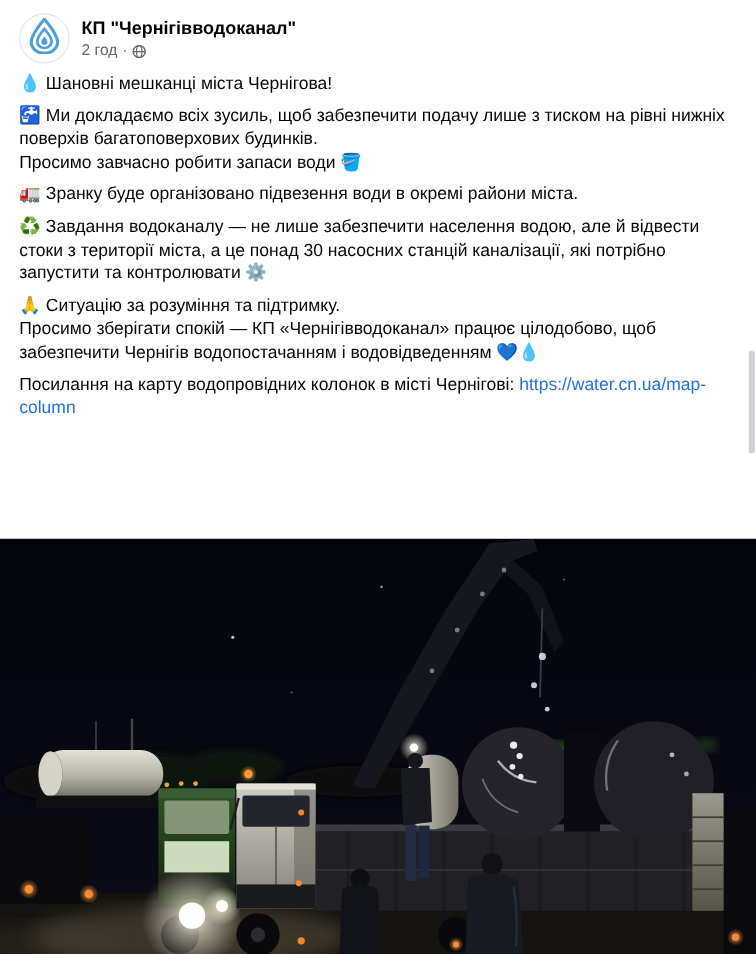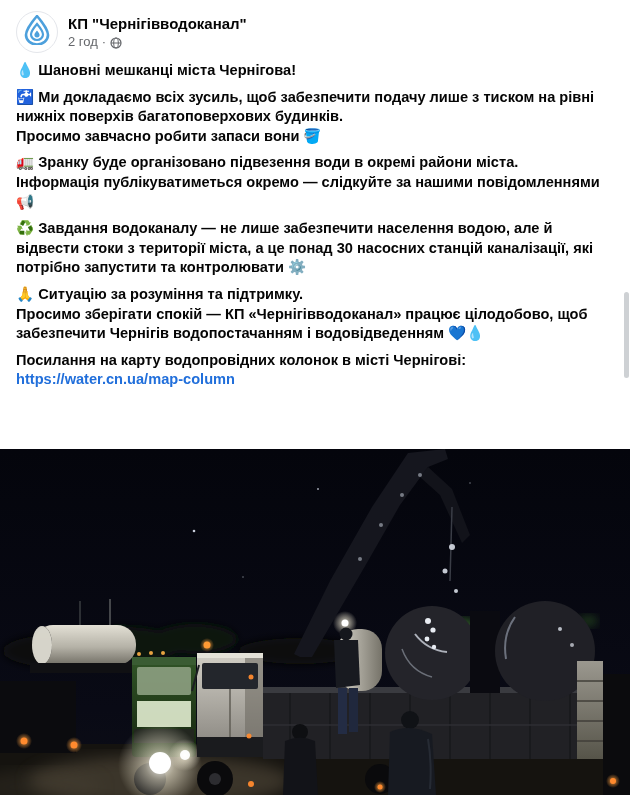--- a/index.html
+++ b/index.html
@@ -11,21 +11,21 @@
   .post-header{display:flex;align-items:center;gap:10px;padding:11px 16px 5px 16px;}
   .avatar{
     width:40px;height:40px;border-radius:50%;background:#fff;border:1px solid #e4e6eb;
     display:flex;align-items:center;justify-content:center;flex:0 0 auto;
   }
   .header-text{display:flex;flex-direction:column;}
   .page-name{font-size:15px;font-weight:700;line-height:19px;color:#050505;cursor:pointer;}
   .meta-row{display:flex;align-items:center;gap:4px;font-size:13px;color:#65676b;line-height:16px;margin-top:1px;}
   .dot-sep{color:#65676b;}
   .post-body{padding:3px 16px 0 16px;font-size:14.6px;line-height:19.6px;color:#050505;}
-  .para{margin:0 0 7px 0;font-weight:bold;}
+  .para{margin:0 0 7px 0;}
   .line{white-space:normal;}
   a.post-link{color:#216fdb;text-decoration:none;cursor:pointer;}
   .photo-wrap{position:absolute;left:0;bottom:0;width:630px;height:346px;background:#06070f;cursor:pointer;}
   .photo-wrap svg{display:block;width:100%;height:100%;}
   .scroll-thumb{
     position:absolute;right:1px;top:292px;width:5px;height:86px;
     background:#c9cccf;border-radius:3px;opacity:.9;
   }
 </style>
 </head>
@@ -58,25 +58,24 @@
       </div>
     </div>
   </div>
 
   <div class="post-body">
       <div class="para">
         <div class="line">💧 Шановні мешканці міста Чернігова!</div>
       </div>
       <div class="para">
         <div class="line">🚰 Ми докладаємо всіх зусиль, щоб забезпечити подачу лише з тиском на рівні нижніх поверхів багатоповерхових будинків.</div>
-        <div class="line">Просимо завчасно робити запаси вони 🪣</div>
+        <div class="line">Просимо завчасно робити запаси води 🪣</div>
       </div>
       <div class="para">
         <div class="line">🚛 Зранку буде організовано підвезення води в окремі райони міста.</div>
-        <div class="line">Інформація публікуватиметься окремо — слідкуйте за нашими повідомленнями 📢</div>
       </div>
       <div class="para">
         <div class="line">♻️ Завдання водоканалу — не лише забезпечити населення водою, але й відвести стоки з території міста, а це понад 30 насосних станцій каналізації, які потрібно запустити та контролювати ⚙️</div>
       </div>
       <div class="para">
         <div class="line">🙏 Ситуацію за розуміння та підтримку.</div>
         <div class="line">Просимо зберігати спокій — КП «Чернігівводоканал» працює цілодобово, щоб забезпечити Чернігів водопостачанням і водовідведенням 💙💧</div>
       </div>
       <div class="para">
         <div class="line"><span>Посилання на карту водопровідних колонок в місті Чернігові: </span><a class="post-link" href="#">https://water.cn.ua/map-column</a></div>

